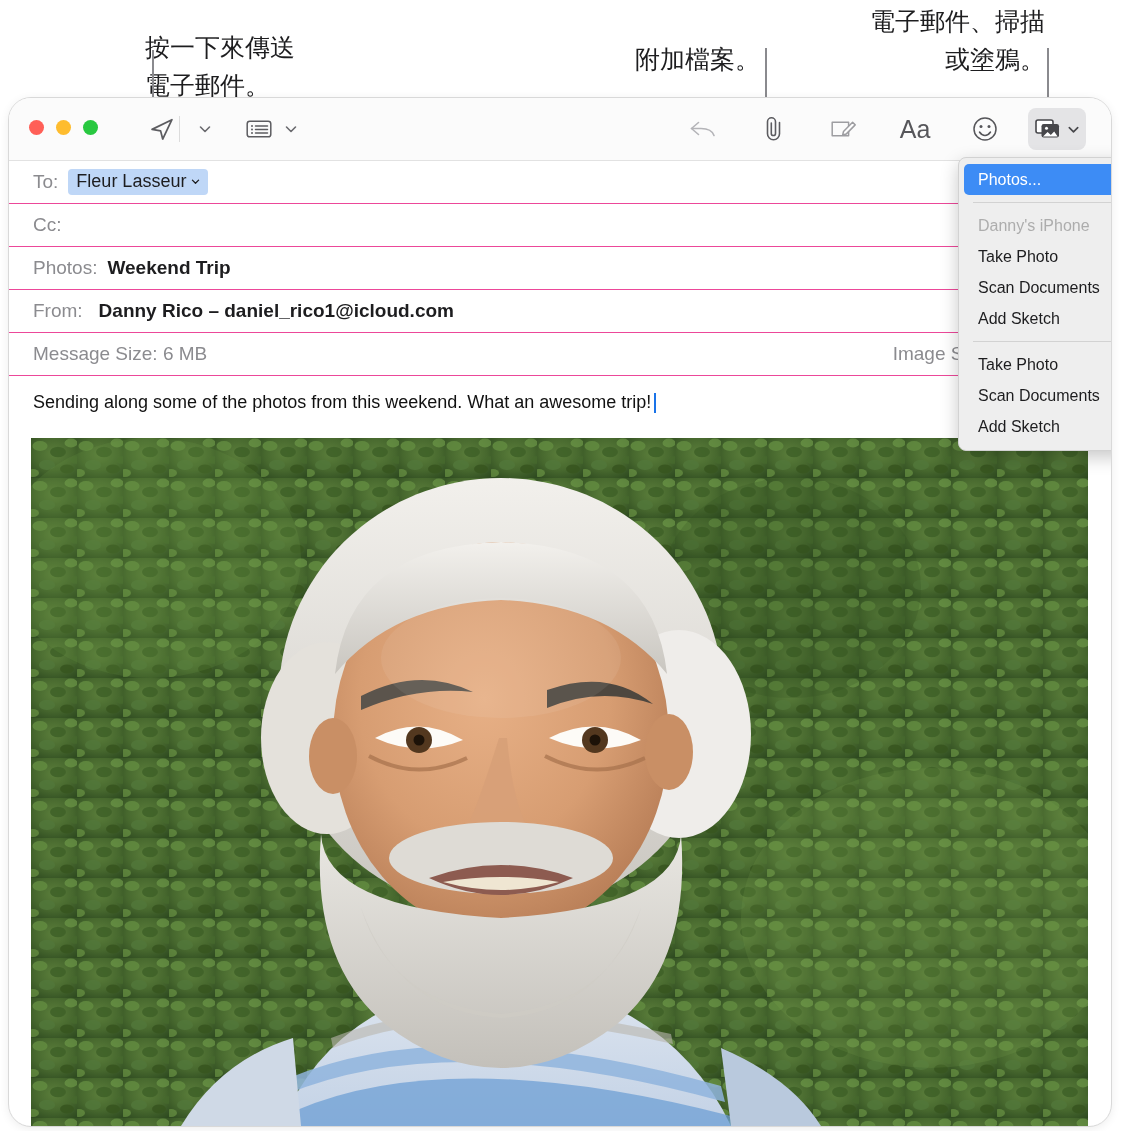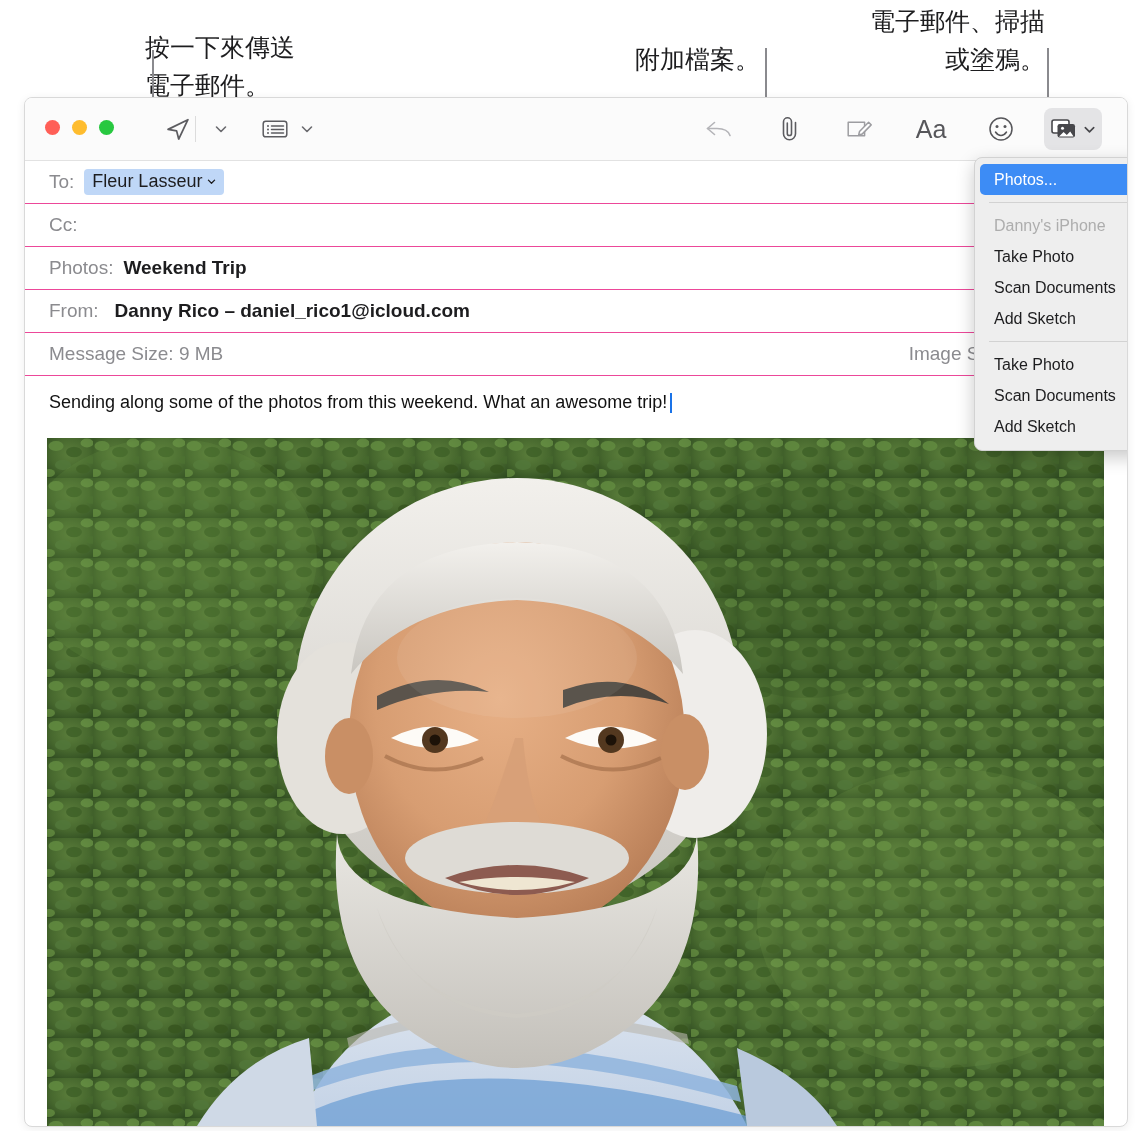--- a/index.html
+++ b/index.html
@@ -16,22 +16,22 @@
   #callout-send{left:145px;top:20px;width:210px;text-align:left;margin-top:8px;}
   #callout-attach{left:600px;top:40px;width:160px;text-align:right;}
   #callout-media{left:820px;top:2px;width:225px;text-align:right;}
   .leader{position:absolute;width:2px;background:#8a8a8e;}
   #leader-send{left:152px;top:50px;height:68px;}
   #leader-attach{left:765px;top:48px;height:70px;}
   #leader-media{left:1047px;top:48px;height:58px;}
 
   
   #mail-window{
-    position:absolute;left:24px;top:97px;width:1102px;height:1028px;
-    background:#ffffff;border:1px solid #d9d9d9;border-radius:8px;
+    position:absolute;left:8px;top:97px;width:1102px;height:1028px;
+    background:#ffffff;border:1px solid #d9d9d9;border-radius:23px;
     box-shadow:0 2px 10px rgba(0,0,0,.07);overflow:hidden;
   }
 
   
   #toolbar{height:62px;position:relative;background:#fbfbfb;border-bottom:1px solid #e2e2e2;}
   .traffic{position:absolute;top:22px;width:15px;height:15px;border-radius:50%;}
   #tl-close{left:20px;background:#ff5f57;}
   #tl-min{left:47px;background:#febc2e;}
   #tl-max{left:74px;background:#28c840;}
 
@@ -204,21 +204,21 @@
     <span class="hlabel">Photos:</span>
     <span class="hvalue">Weekend Trip</span>
   </div>
 
   <div class="hrow">
     <span class="hlabel">From:</span>
     <span class="hvalue" style="margin-left:16px;">Danny Rico – daniel_rico1@icloud.com</span>
   </div>
 
   <div class="hrow" id="row-size">
-    <span class="hlabel">Message Size: 9 MB</span>
+    <span class="hlabel">Message Size: 6 MB</span>
     <span id="image-size-group">
       <span class="hlabel">Image Size:</span>
       <span id="image-size-popup">Actual Size</span>
     </span>
   </div>
 
   <div id="body-text">
     <span>Sending along some of the photos from this weekend. What an awesome trip!</span>
     <span id="caret"></span>
   </div>

